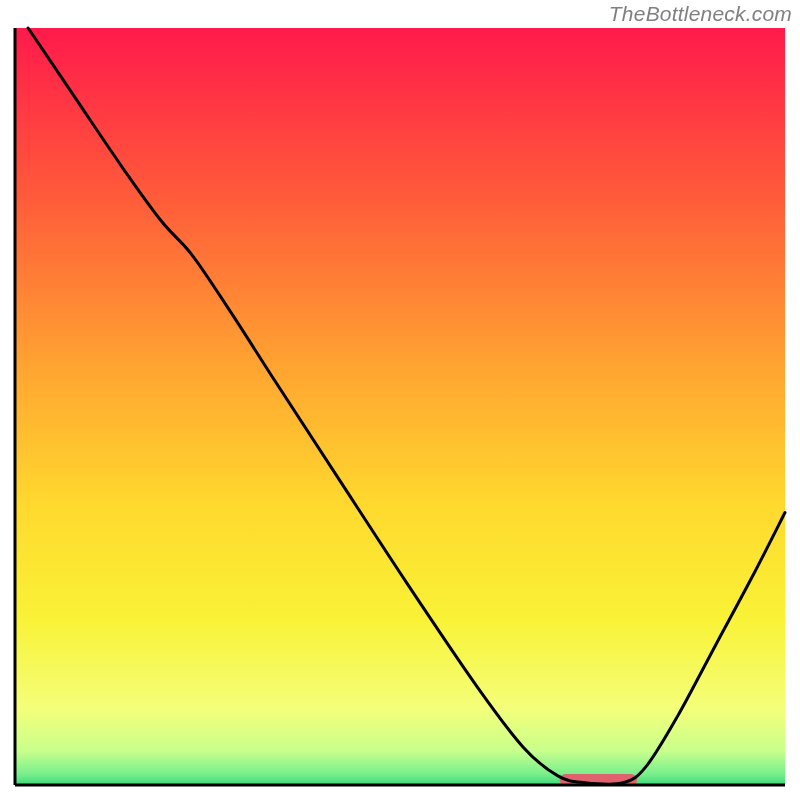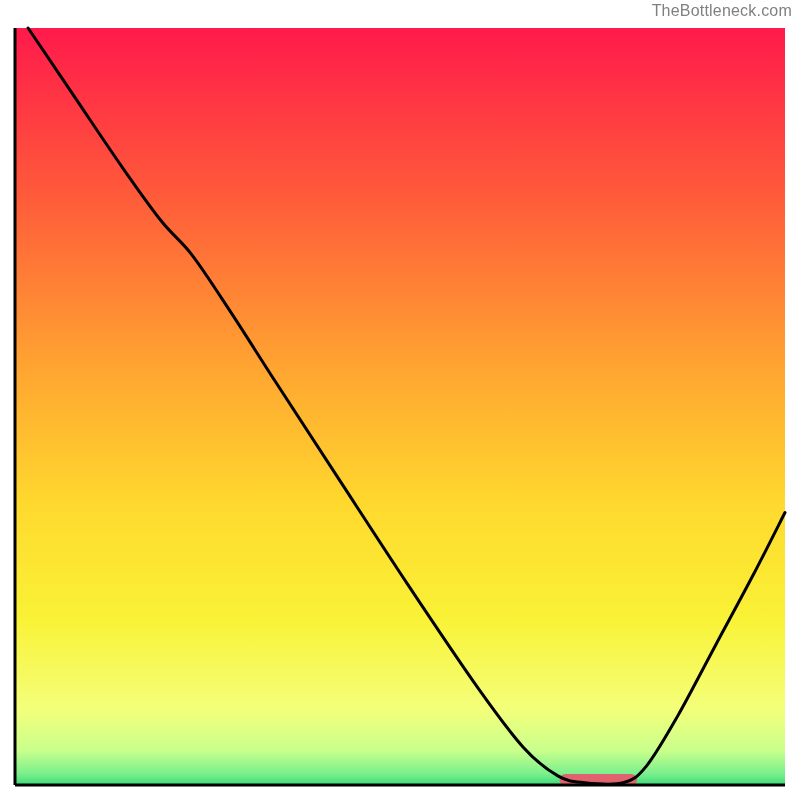--- a/index.html
+++ b/index.html
@@ -13,24 +13,25 @@
   .container {
     position: relative;
     width: 800px;
     height: 800px;
   }
   .watermark {
     position: absolute;
     top: 2px;
     right: 8px;
     font-family: Arial, Helvetica, sans-serif;
-    font-size: 16px;
+    font-size: 21px;
     color: #808080;
     font-weight: 400;
     letter-spacing: 0.2px;
+    font-style: italic;
   }
   svg {
     display: block;
   }
 </style>
 </head>
 <body>
 <div class="container">
   <div class="watermark">TheBottleneck.com</div>
   <svg id="chart-svg" width="800" height="800">

